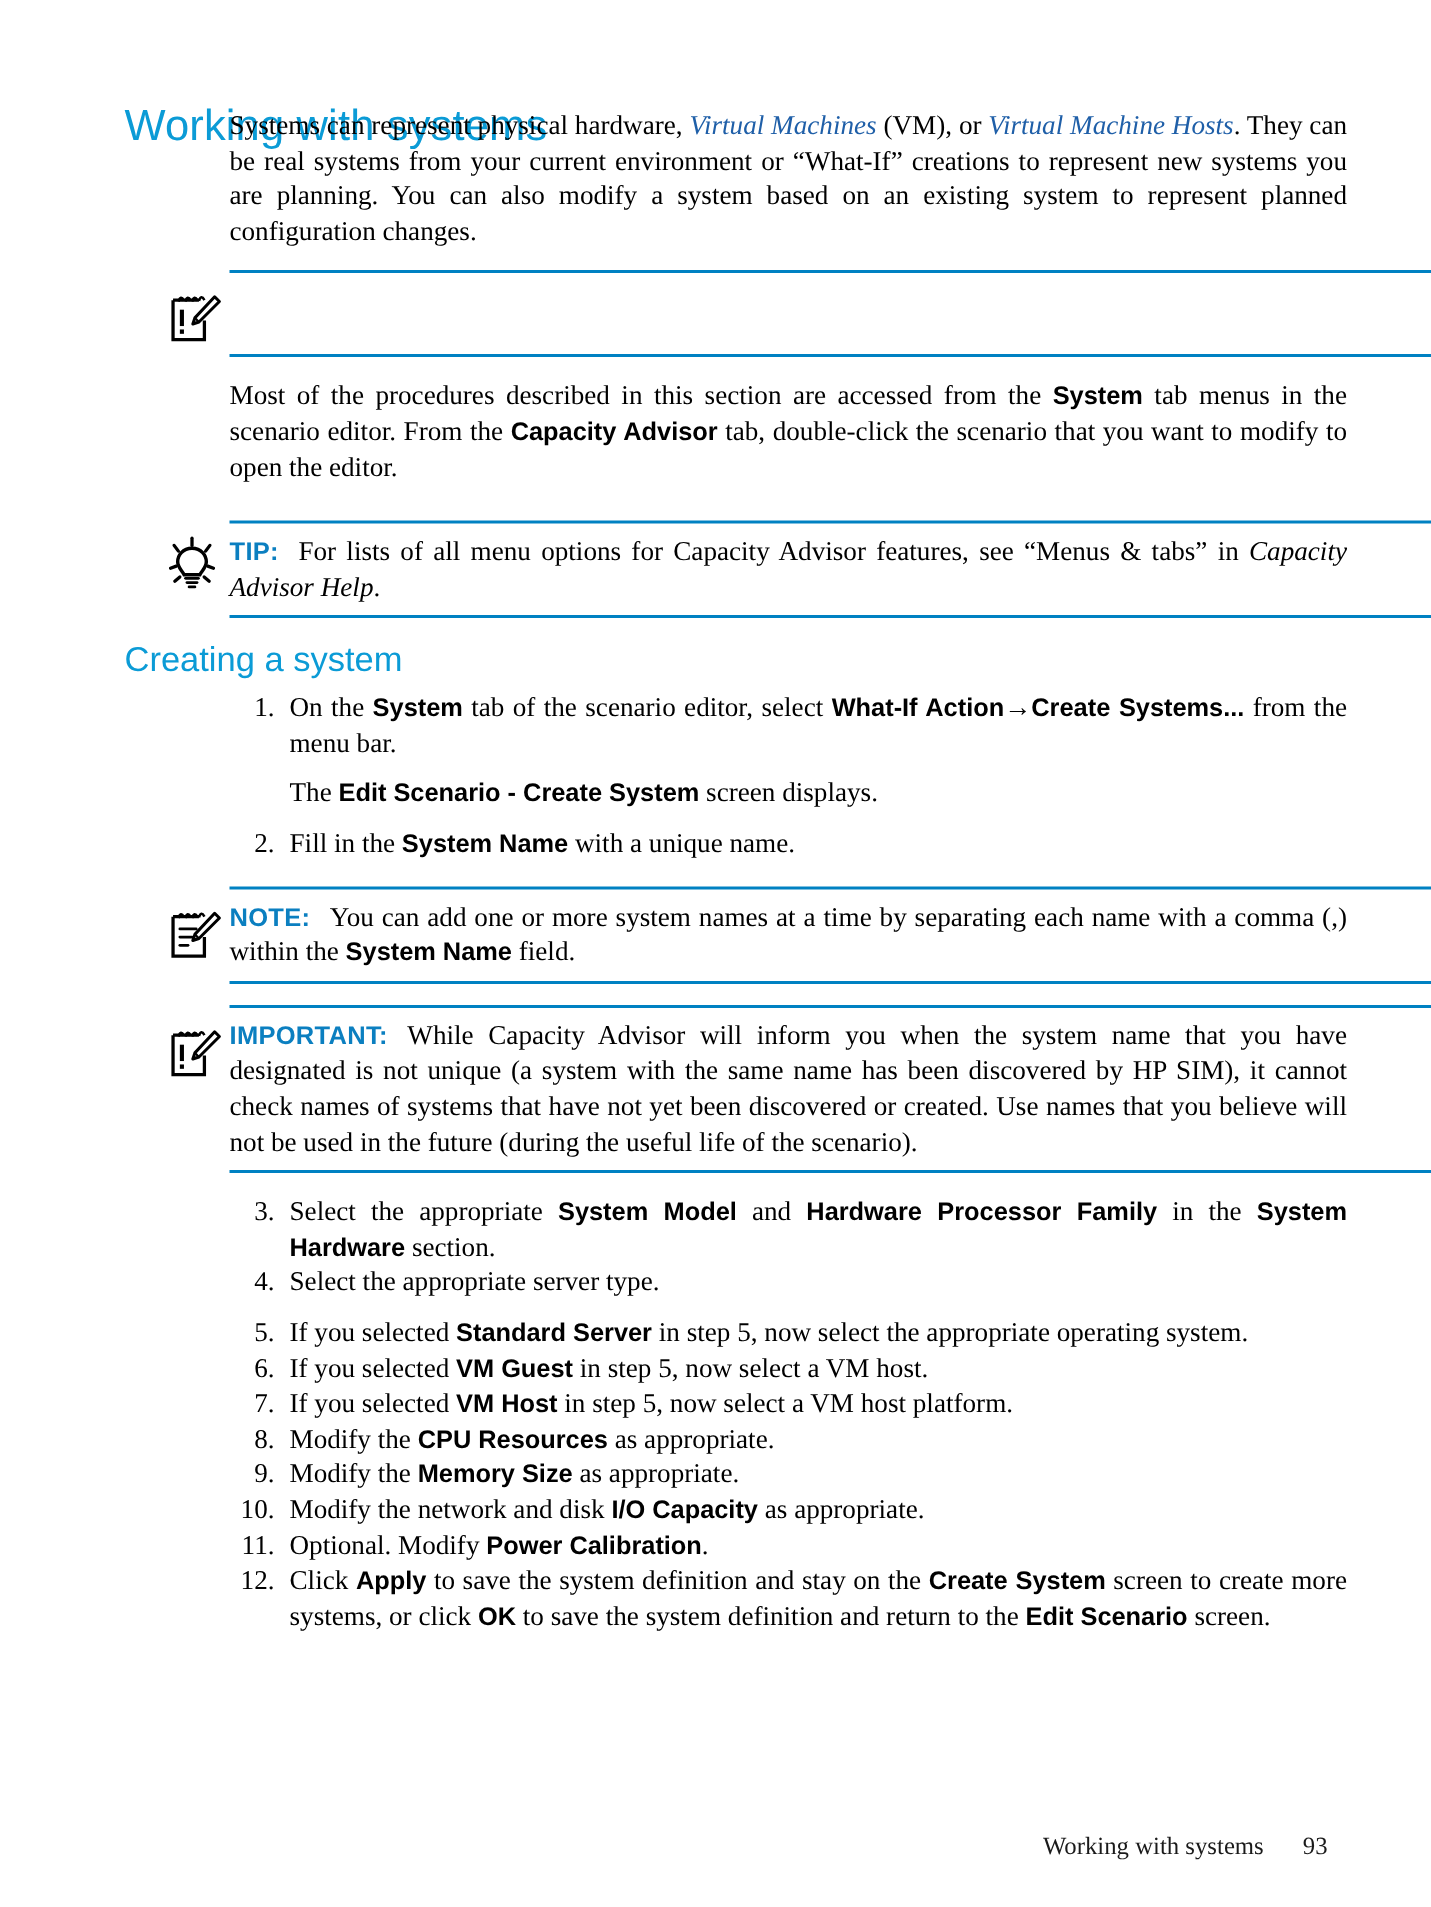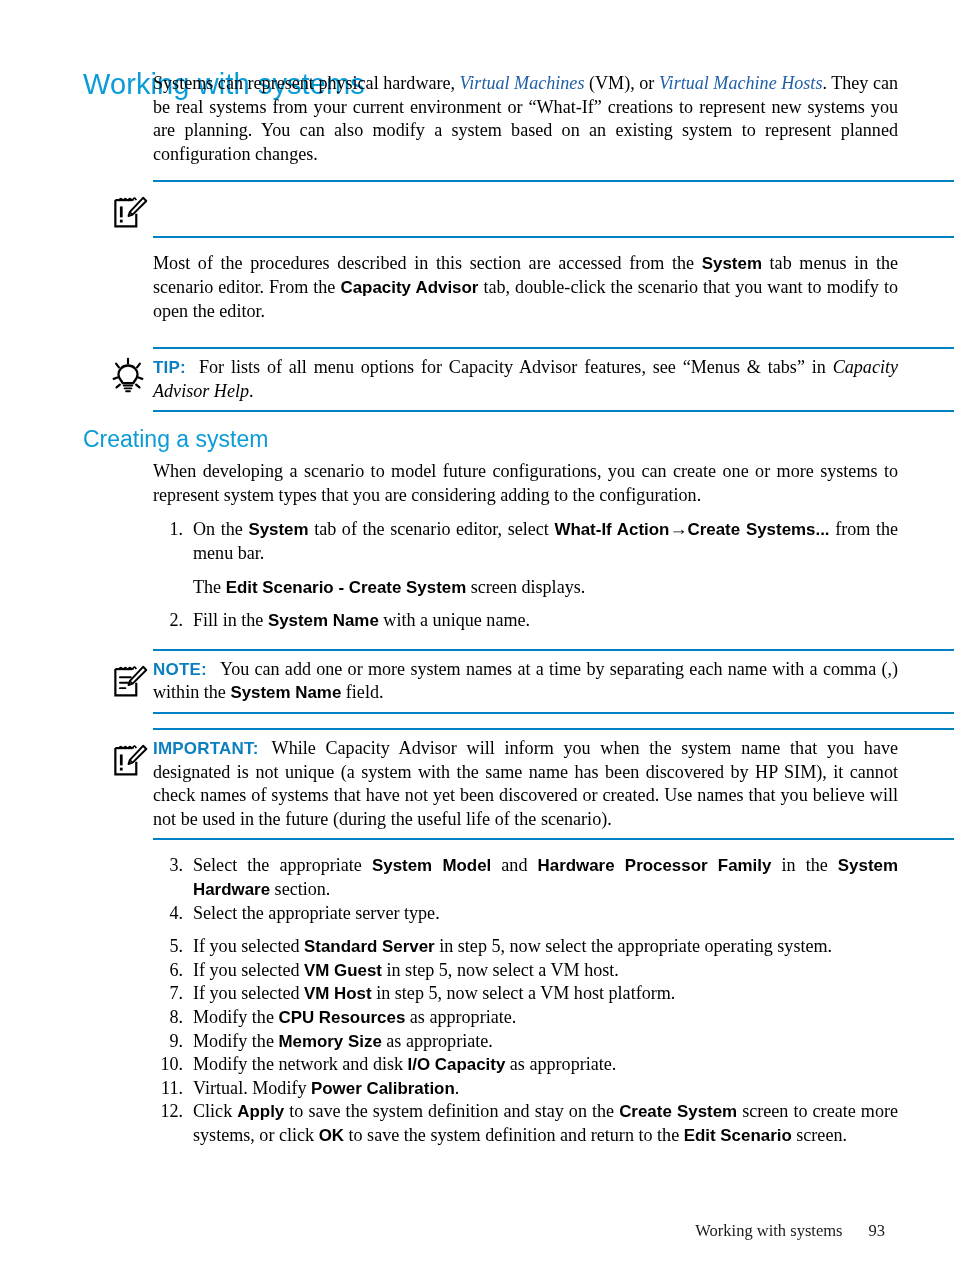--- a/index.html
+++ b/index.html
@@ -247,21 +247,20 @@
             </g>
           </svg>
         </span>
         <div class="atext"><span class="label">TIP:</span><span class="gap"></span><span>For lists of all menu options for Capacity Advisor features, see “Menus &amp; tabs” in </span><span class="it">Capacity Advisor Help</span><span>.</span></div>
       </div>
       <div class="rule"></div>
     </div>
 
     <h2 class="h2">Creating a system</h2>
 
-    <p class="body">When developing a scenario to model future configurations, you can create one or more systems to represent system types that you are considering adding to the configuration.</p>
 
     <ol class="steps">
       <li>
         <span class="num">1.</span>
         <span class="txt"><span>On the </span><b>System</b><span> tab of the scenario editor, select </span><b>What-If Action</b><span class="arrow">→</span><b>Create Systems...</b><span> from the menu bar.</span></span>
         <span class="sub"><span>The </span><b>Edit Scenario - Create System</b><span> screen displays.</span></span>
       </li>
       <li style="margin-top:10px;">
         <span class="num">2.</span>
         <span class="txt"><span>Fill in the </span><b>System Name</b><span> with a unique name.</span></span>
@@ -357,21 +356,21 @@
       <li class="tight">
         <span class="num">9.</span>
         <span class="txt"><span>Modify the </span><b>Memory Size</b><span> as appropriate.</span></span>
       </li>
       <li class="tight">
         <span class="num">10.</span>
         <span class="txt"><span>Modify the network and disk </span><b>I/O Capacity</b><span> as appropriate.</span></span>
       </li>
       <li class="tight">
         <span class="num">11.</span>
-        <span class="txt"><span>Virtual. Modify </span><b>Power Calibration</b><span>.</span></span>
+        <span class="txt"><span>Optional. Modify </span><b>Power Calibration</b><span>.</span></span>
       </li>
       <li class="tight">
         <span class="num">12.</span>
         <span class="txt"><span>Click </span><b>Apply</b><span> to save the system definition and stay on the </span><b>Create System</b><span> screen to create more systems, or click </span><b>OK</b><span> to save the system definition and return to the </span><b>Edit Scenario</b><span> screen.</span></span>
       </li>
     </ol>
 
   </div>
 
   <div class="footer">

